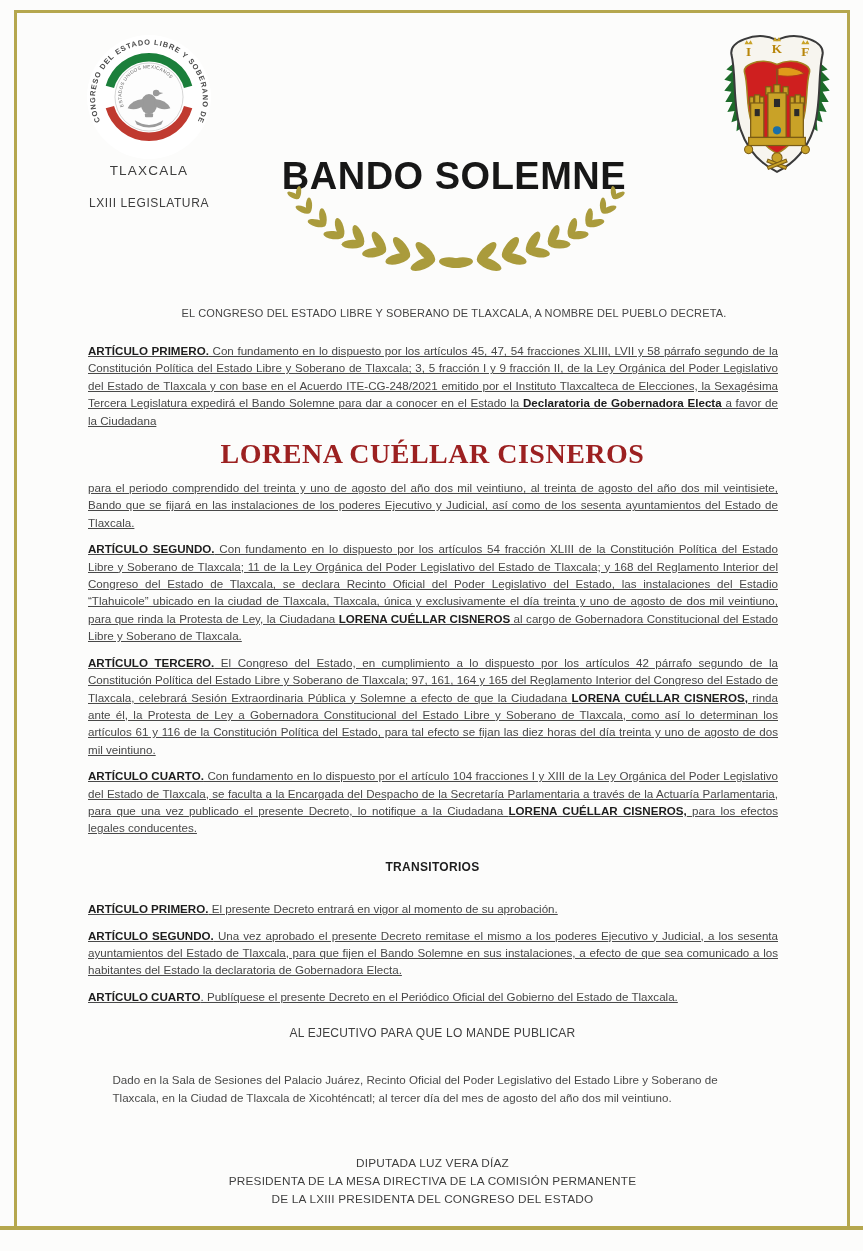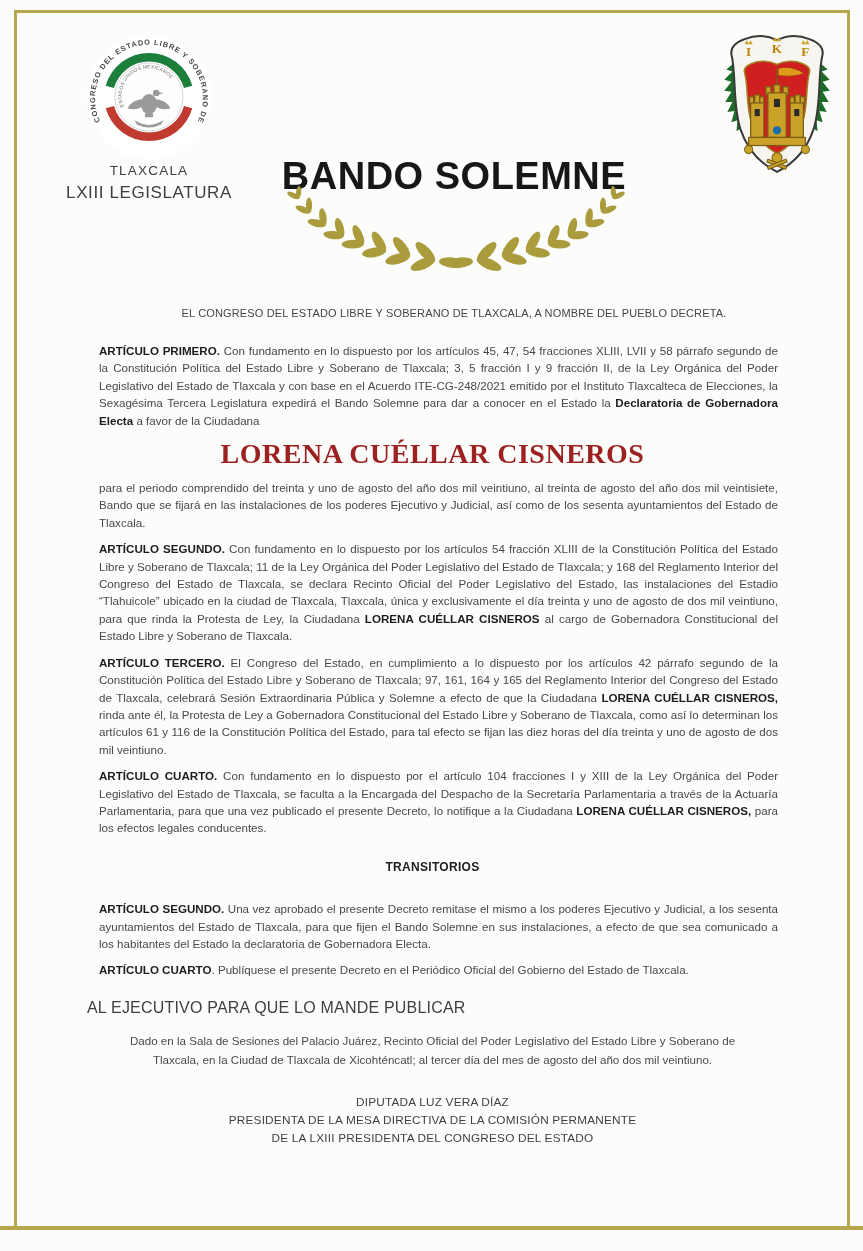--- a/index.html
+++ b/index.html
@@ -11,57 +11,57 @@
   .frame{
     position:absolute;left:14px;top:10px;right:13px;bottom:24px;
     border:3px solid #b5a74e;border-bottom:none;pointer-events:none;
   }
   .bottom-line{position:absolute;left:0;right:0;bottom:21px;height:4px;background:#b5a74e;}
 
   
   .seal-wrap{position:absolute;left:64px;top:34px;width:170px;text-align:center;}
   .seal-wrap svg{display:block;margin:0 auto;}
   .seal-cap1{font-weight:400;font-size:13.5px;letter-spacing:1.2px;color:#3e3e3e;margin-top:3px;}
-  .seal-cap2{font-size:17px;letter-spacing:0.6px;color:#3e3e3e;margin-top:5px;}
+  .seal-cap2{font-size:12px;letter-spacing:0.6px;color:#3e3e3e;margin-top:18px;}
   .coat-wrap{position:absolute;left:710px;top:30px;width:134px;height:150px;}
   .main-title{
     position:absolute;left:45px;right:0;top:155px;text-align:center;
     font-family:Liberation Sans, sans-serif;font-size:38px;font-weight:700;
     letter-spacing:0.5px;color:#171717;
   }
   .laurel-wrap{position:absolute;left:281px;top:181px;width:350px;height:92px;}
 
   
   .decree{
     position:absolute;left:45px;right:0;top:307px;text-align:center;
     font-size:11px;letter-spacing:0.15px;color:#454545;
   }
   .doc{
     position:absolute;left:87px;top:342px;width:691px;
     font-size:11.6px;line-height:17.4px;text-align:justify;
   }
-  .doc p{margin:0 0 9px 12px;}
+  .doc p{margin:0 0 9px 1px;text-decoration:underline;}
   .seg-b{font-weight:700;color:#1d1d1d;}
   .name-title{
     text-align:center;font-family:"Liberation Serif",serif;
     font-size:28px;font-weight:700;color:#9c2121;letter-spacing:0.5px;
     margin:3px 0 9px 0;line-height:32px;
   }
   .center-head{
     text-align:center;font-weight:700;color:#1d1d1d;
     margin:22px 0 24px 0;letter-spacing:0.3px;font-size:12px;
   }
   .publish-line{
-    text-align:left;margin:20px 0 8px 0;color:#3f3f3f;font-size:16px;letter-spacing:0.2px;
+    text-align:center;margin:20px 0 8px 0;color:#3f3f3f;font-size:12px;letter-spacing:0.2px;
   }
   .dado{
-    text-align:center;margin:16px auto 0 auto;width:640px;line-height:18.5px;color:#4a4a4a;
+    text-align:left;margin:28px auto 0 auto;width:640px;line-height:18.5px;color:#4a4a4a;
   }
   .signature{
-    text-align:center;margin-top:24px;line-height:18px;color:#3f3f3f;font-size:11.8px;letter-spacing:0.2px;
+    text-align:center;margin-top:46px;line-height:18px;color:#3f3f3f;font-size:11.8px;letter-spacing:0.2px;
   }
 </style>
 </head>
 <body>
 
 <div class="page">
   <div class="frame"></div>
   <div class="bottom-line"></div>
 
   <div class="seal-wrap">
@@ -233,20 +233,21 @@
 
   <div class="doc">
     <p><span class="seg-b">ARTÍCULO PRIMERO.</span><span> Con fundamento en lo dispuesto por los artículos 45, 47, 54 fracciones XLIII, LVII y 58 párrafo segundo de la Constitución Política del Estado Libre y Soberano de Tlaxcala; 3, 5 fracción I y 9 fracción II, de la Ley Orgánica del Poder Legislativo del Estado de Tlaxcala y con base en el Acuerdo ITE-CG-248/2021 emitido por el Instituto Tlaxcalteca de Elecciones, la Sexagésima Tercera Legislatura expedirá el Bando Solemne para dar a conocer en el Estado la </span><span class="seg-b">Declaratoria de Gobernadora Electa</span><span> a favor de la Ciudadana</span></p>
     <div class="name-title">LORENA CUÉLLAR CISNEROS</div>
     <p><span>para el periodo comprendido del treinta y uno de agosto del año dos mil veintiuno, al treinta de agosto del año dos mil veintisiete, Bando que se fijará en las instalaciones de los poderes Ejecutivo y Judicial, así como de los sesenta ayuntamientos del Estado de Tlaxcala.</span></p>
     <p><span class="seg-b">ARTÍCULO SEGUNDO.</span><span> Con fundamento en lo dispuesto por los artículos 54 fracción XLIII de la Constitución Política del Estado Libre y Soberano de Tlaxcala; 11 de la Ley Orgánica del Poder Legislativo del Estado de Tlaxcala; y 168 del Reglamento Interior del Congreso del Estado de Tlaxcala, se declara Recinto Oficial del Poder Legislativo del Estado, las instalaciones del Estadio “Tlahuicole” ubicado en la ciudad de Tlaxcala, Tlaxcala, única y exclusivamente el día treinta y uno de agosto de dos mil veintiuno, para que rinda la Protesta de Ley, la Ciudadana </span><span class="seg-b">LORENA CUÉLLAR CISNEROS</span><span> al cargo de Gobernadora Constitucional del Estado Libre y Soberano de Tlaxcala.</span></p>
     <p><span class="seg-b">ARTÍCULO TERCERO.</span><span> El Congreso del Estado, en cumplimiento a lo dispuesto por los artículos 42 párrafo segundo de la Constitución Política del Estado Libre y Soberano de Tlaxcala; 97, 161, 164 y 165 del Reglamento Interior del Congreso del Estado de Tlaxcala, celebrará Sesión Extraordinaria Pública y Solemne a efecto de que la Ciudadana </span><span class="seg-b">LORENA CUÉLLAR CISNEROS,</span><span> rinda ante él, la Protesta de Ley a Gobernadora Constitucional del Estado Libre y Soberano de Tlaxcala, como así lo determinan los artículos 61 y 116 de la Constitución Política del Estado, para tal efecto se fijan las diez horas del día treinta y uno de agosto de dos mil veintiuno.</span></p>
     <p><span class="seg-b">ARTÍCULO CUARTO.</span><span> Con fundamento en lo dispuesto por el artículo 104 fracciones I y XIII de la Ley Orgánica del Poder Legislativo del Estado de Tlaxcala, se faculta a la Encargada del Despacho de la Secretaría Parlamentaria a través de la Actuaría Parlamentaria, para que una vez publicado el presente Decreto, lo notifique a la Ciudadana </span><span class="seg-b">LORENA CUÉLLAR CISNEROS,</span><span> para los efectos legales conducentes.</span></p>
 
     <div class="center-head">TRANSITORIOS</div>
+    <p><span class="seg-b">ARTÍCULO PRIMERO.</span><span> El presente Decreto entrará en vigor al momento de su aprobación.</span></p>
     <p><span class="seg-b">ARTÍCULO SEGUNDO.</span><span> Una vez aprobado el presente Decreto remitase el mismo a los poderes Ejecutivo y Judicial, a los sesenta ayuntamientos del Estado de Tlaxcala, para que fijen el Bando Solemne en sus instalaciones, a efecto de que sea comunicado a los habitantes del Estado la declaratoria de Gobernadora Electa.</span></p>
     <p><span class="seg-b">ARTÍCULO CUARTO</span><span>. Publíquese el presente Decreto en el Periódico Oficial del Gobierno del Estado de Tlaxcala.</span></p>
 
     <div class="publish-line">AL EJECUTIVO PARA QUE LO MANDE PUBLICAR</div>
     <div class="dado">Dado en la Sala de Sesiones del Palacio Juárez, Recinto Oficial del Poder Legislativo del Estado Libre y Soberano de Tlaxcala, en la Ciudad de Tlaxcala de Xicohténcatl; al tercer día del mes de agosto del año dos mil veintiuno.</div>
 
     <div class="signature">
       <div>DIPUTADA LUZ VERA DÍAZ</div>
       <div>PRESIDENTA DE LA MESA DIRECTIVA DE LA COMISIÓN PERMANENTE</div>
       <div>DE LA LXIII PRESIDENTA DEL CONGRESO DEL ESTADO</div>

